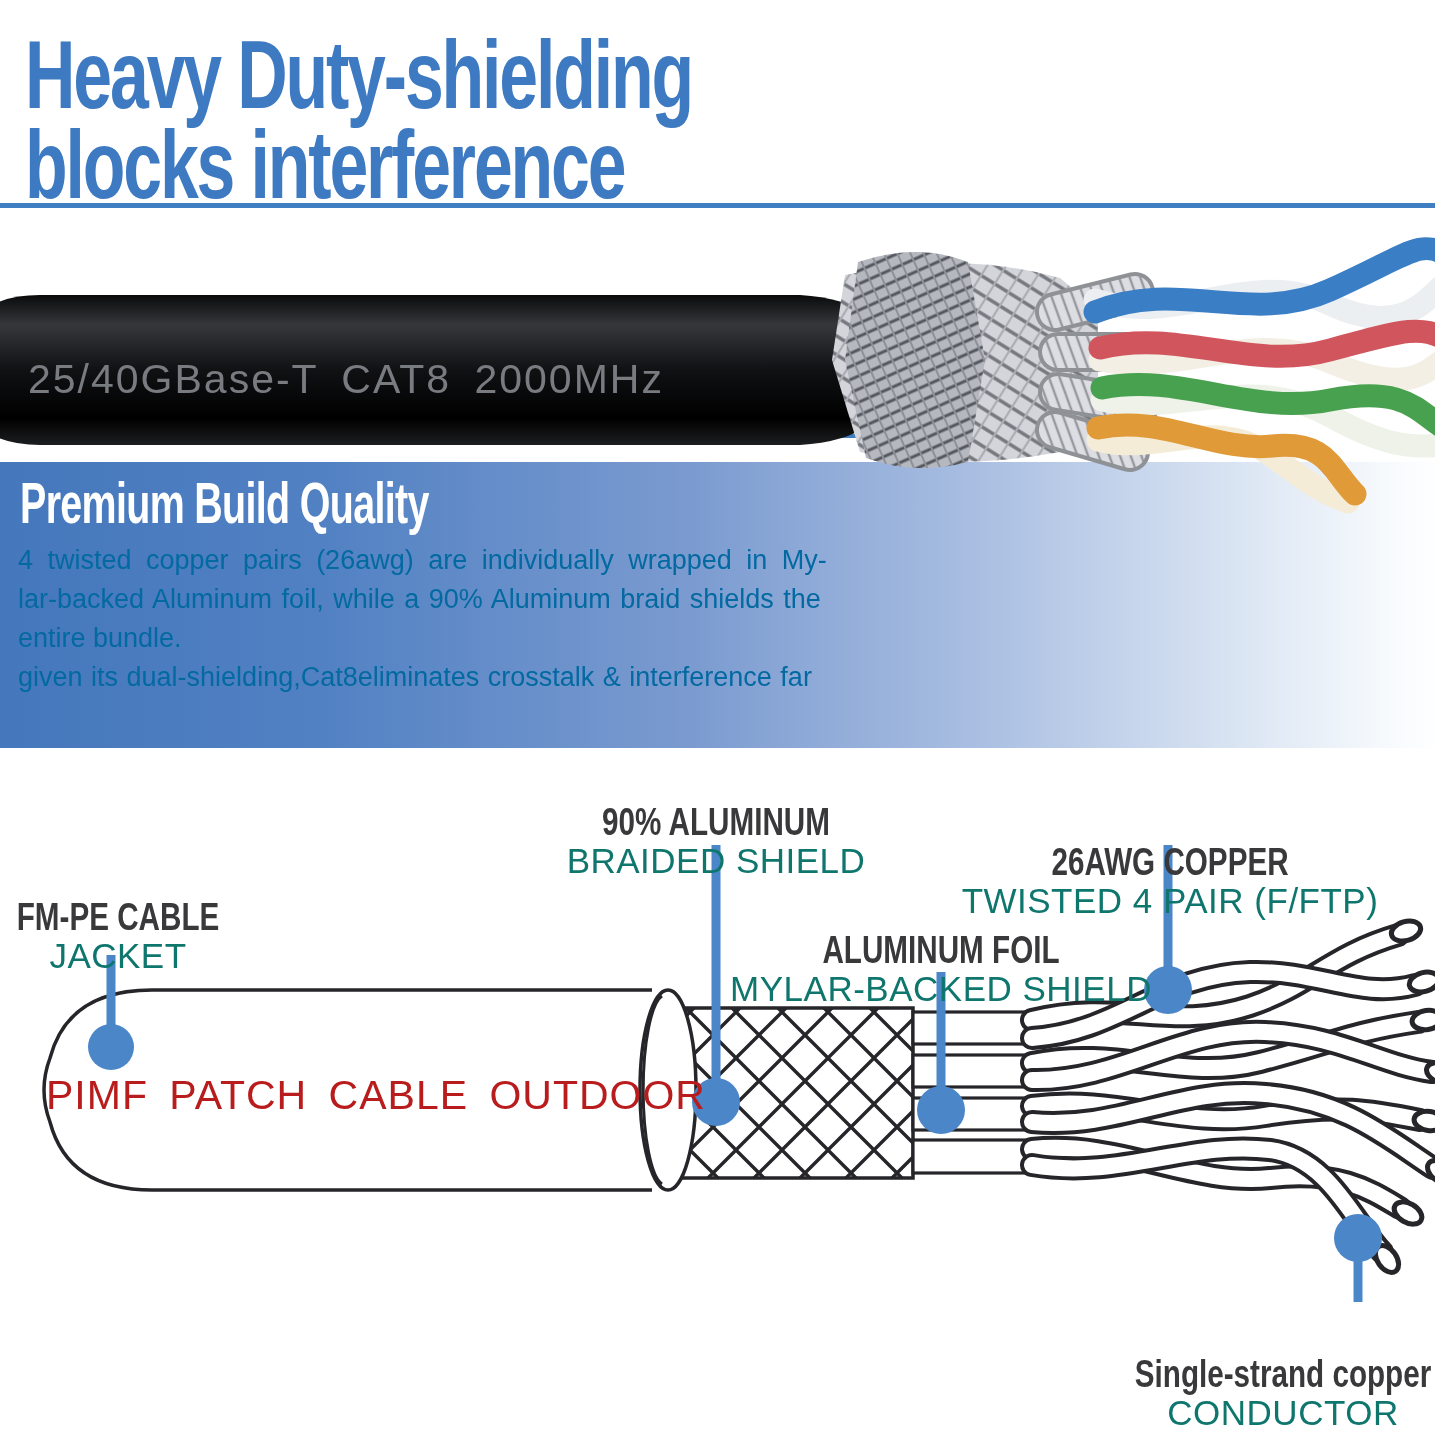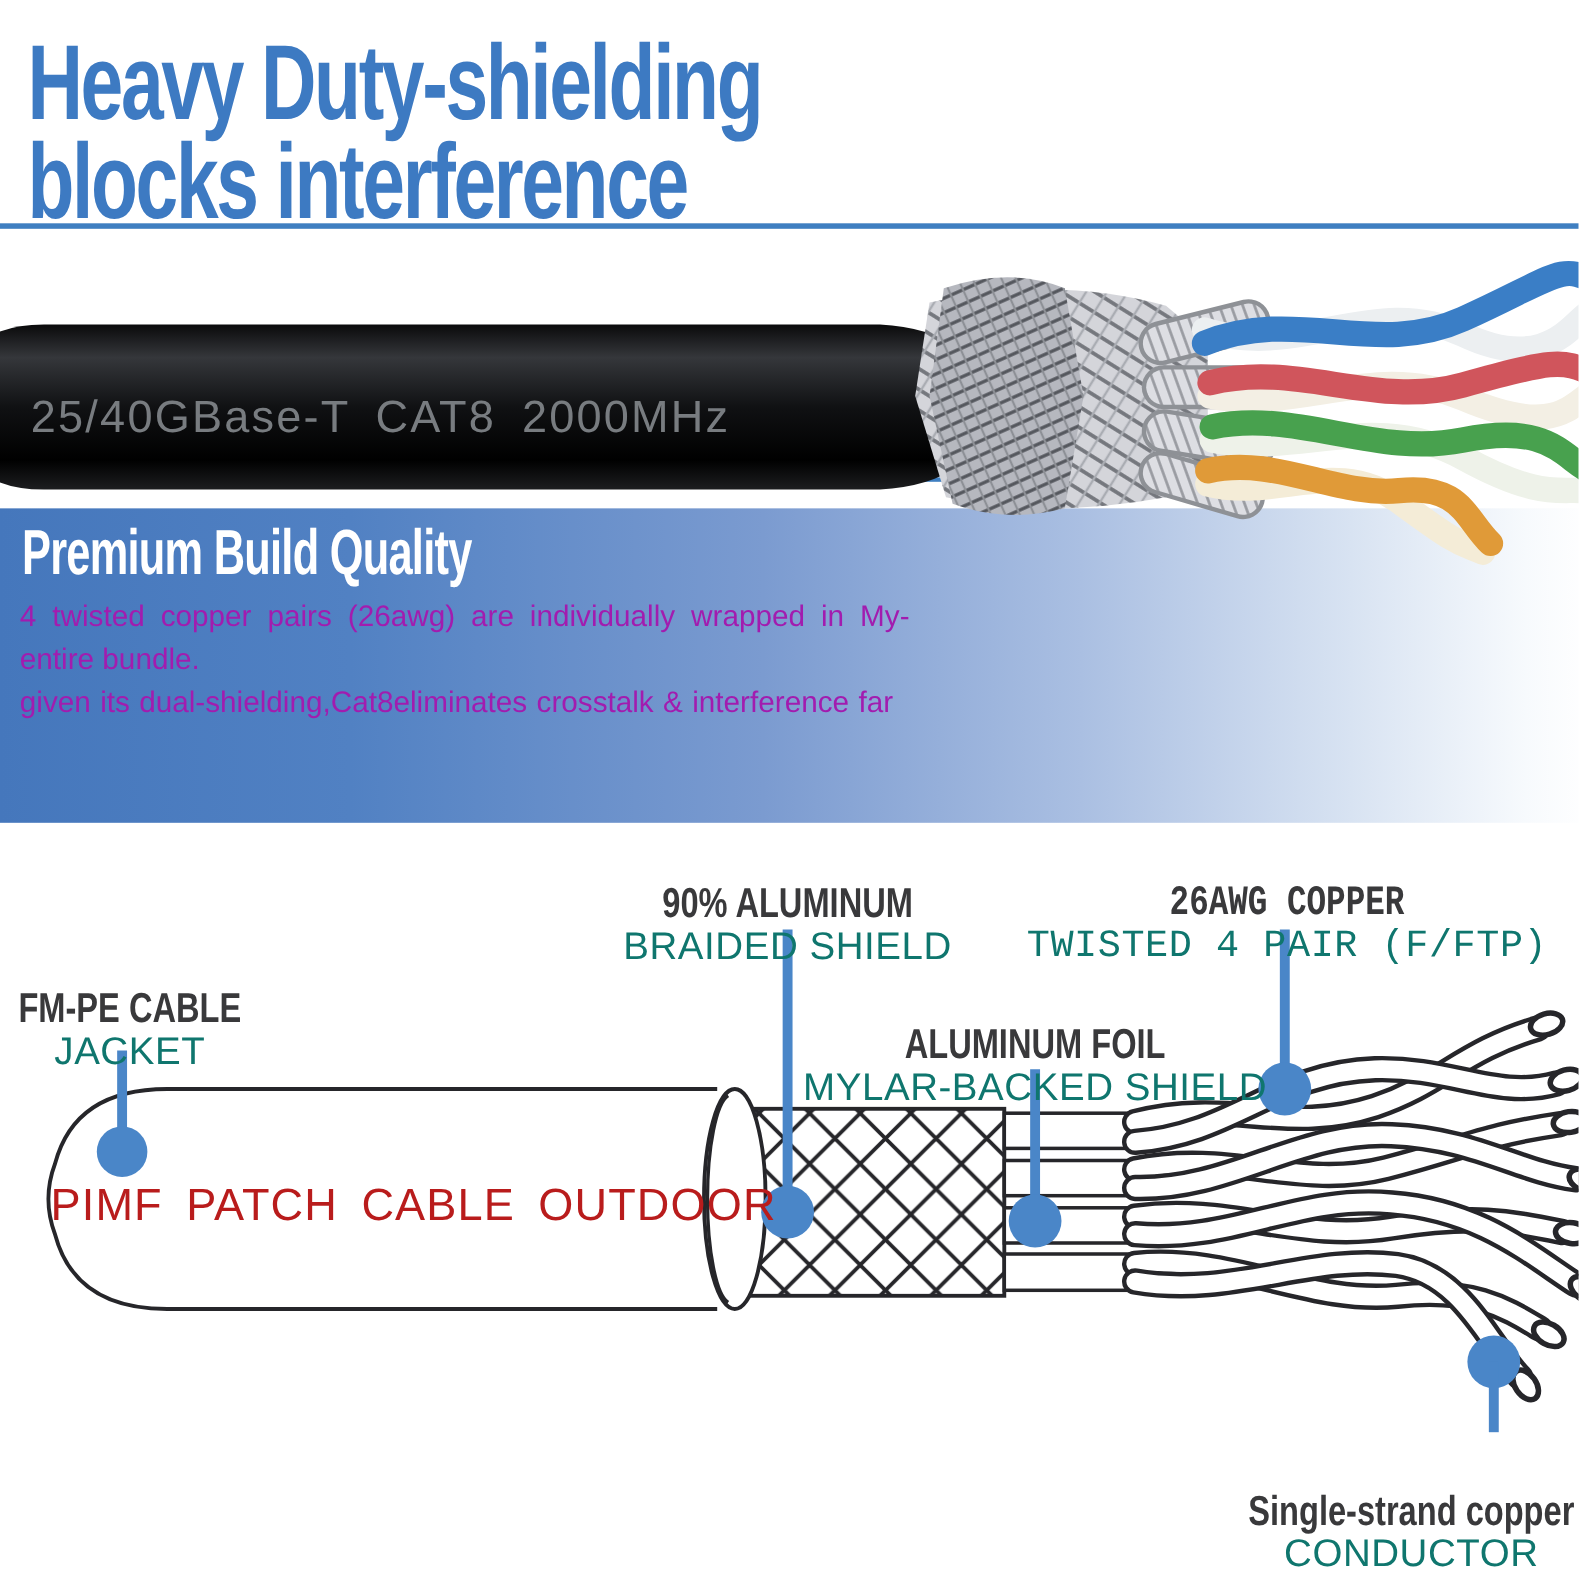--- a/index.html
+++ b/index.html
@@ -15,21 +15,21 @@
   .photo-svg{position:absolute;top:200px;left:0;z-index:3;}
   .cable-print{position:absolute;left:28px;top:356px;z-index:4;color:#787c80;font-size:41px;
                letter-spacing:2px;word-spacing:10px;white-space:nowrap;}
   
   .band{position:absolute;left:0;top:462px;width:1445px;height:286px;z-index:1;
         background:linear-gradient(90deg,#4577bc 0%,#5181c3 22%,#7b9bd0 48%,#aabfe2 68%,
                    #d8e3f2 85%,#f7fafd 96%,#ffffff 100%);}
   .band-title{position:absolute;left:20px;top:474px;z-index:4;color:#ffffff;font-weight:bold;
               font-size:58px;line-height:1;letter-spacing:-1px;white-space:nowrap;
               transform:scaleX(0.68);transform-origin:left top;}
-  .band-copy{position:absolute;left:18px;top:541px;width:900px;z-index:4;color:#a21caf;
+  .band-copy{position:absolute;left:18px;top:541px;width:900px;z-index:4;color:#0369a1;
              font-size:27px;}
   .pline{height:39px;line-height:39px;white-space:nowrap;}
   .ws1{word-spacing:7px;} .ws2{word-spacing:2px;} .ws3{word-spacing:1px;}
   
   .diagram-svg{position:absolute;top:0;left:0;z-index:2;}
   .lbl{position:absolute;transform:translateX(-50%);text-align:center;z-index:4;
        color:#39393b;white-space:nowrap;margin-top:44px;}
   .lbl .b{display:block;font-weight:bold;font-size:38px;line-height:40px;
           transform:scaleX(0.78);transform-origin:50% 50%;}
   .lbl .r{display:block;font-size:35px;line-height:37px;color:#0f766e;letter-spacing:0.5px;}
@@ -41,20 +41,21 @@
 
 <div class="canvas">
 
   <div class="headline l1">Heavy Duty-shielding</div>
   <div class="headline l2">blocks  interference</div>
 
   <div class="band"></div>
   <div class="band-title">Premium Build Quality</div>
   <div class="band-copy">
     <div class="pline ws1">4 twisted copper pairs (26awg) are individually wrapped in My-</div>
+    <div class="pline ws2">lar-backed Aluminum foil, while a 90% Aluminum braid shields the</div>
     <div class="pline">entire bundle.</div>
     <div class="pline ws3">given its dual-shielding,Cat8eliminates crosstalk &amp; interference far</div>
   </div>
 
   <svg class="photo-svg" width="1445" height="395" viewBox="0 0 1445 395">
     <defs>
       <linearGradient id="jacketG" x1="0" y1="0" x2="0" y2="1">
         <stop offset="0" stop-color="#0a0a0b"></stop>
         <stop offset="0.2" stop-color="#35373b"></stop>
         <stop offset="0.5" stop-color="#101113"></stop>
@@ -194,21 +195,21 @@
       <circle cx="111" cy="1047" r="23" stroke="none"></circle>
       <circle cx="1358" cy="1238" r="24" stroke="none"></circle>
       <line x1="1358" y1="1238" x2="1358" y2="1302"></line>
     </g>
   </svg>
 
   <div class="lbl" style="left:716px;top:758px;">
     <span class="b">90% ALUMINUM</span>
     <span class="r">BRAIDED SHIELD</span>
   </div>
-  <div class="lbl" style="left:1170px;top:758px;font-family:Liberation Mono, monospace;">
+  <div class="lbl" style="left:1170px;top:798px;">
     <span class="b">26AWG COPPER</span>
     <span class="r">TWISTED 4 PAIR (F/FTP)</span>
   </div>
   <div class="lbl" style="left:118px;top:853px;">
     <span class="b">FM-PE CABLE</span>
     <span class="r">JACKET</span>
   </div>
   <div class="lbl" style="left:941px;top:886px;">
     <span class="b">ALUMINUM FOIL</span>
     <span class="r">MYLAR-BACKED SHIELD</span>

